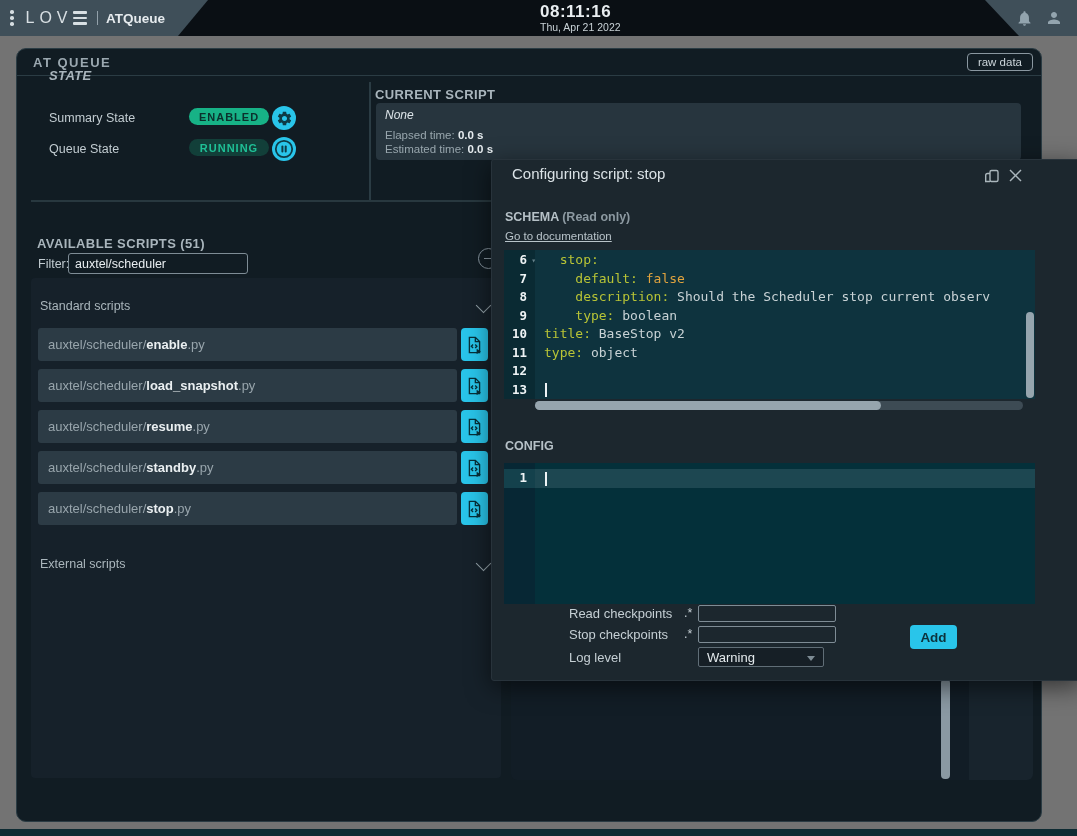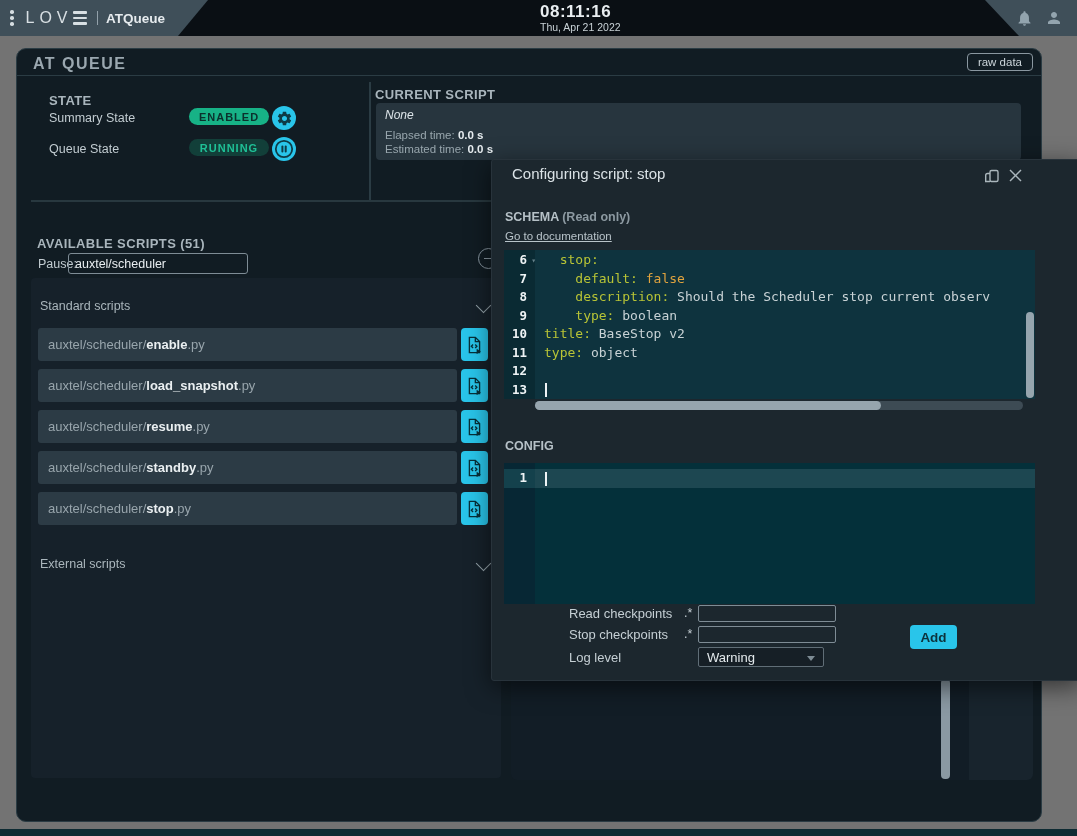--- a/index.html
+++ b/index.html
@@ -24,21 +24,21 @@
   .tb-date{font-size:10.5px;color:#c9d2d7;line-height:12px;}
   .tb-right{position:absolute;right:0;top:0;width:92px;height:36px;background:#3f4f59;
             clip-path:polygon(0 0,100% 0,100% 100%,34px 100%);
             display:flex;align-items:center;justify-content:flex-end;gap:12px;
             padding-right:14px;box-sizing:border-box;}
   .tb-right svg{fill:#93a4ae;}
 
   
   .panel{position:absolute;left:16px;top:48px;width:1026px;height:774px;background:#111c23;
          border:1.5px solid #2b3c44;border-radius:10px;box-sizing:border-box;}
-  .panel-title{position:absolute;left:16px;top:6px;font-size:16px;font-weight:bold;
+  .panel-title{position:absolute;left:16px;top:6px;font-size:13px;font-weight:bold;
                letter-spacing:1.5px;color:#9ba8b0;}
   .rawdata-btn{position:absolute;right:8px;top:4px;background:transparent;
                border:1px solid #8a97a0;border-radius:4px;color:#ccd5da;
                font-size:11.5px;padding:2px 10px;font-family:inherit;}
   .panel-rule{position:absolute;left:0;right:0;top:26px;border-top:1.5px solid #2b3c44;}
 
   .sec-h{font-size:13px;font-weight:bold;color:#a9b5bc;letter-spacing:.4px;}
   .lbl{font-size:12.5px;color:#c2ccd1;}
 
   
@@ -177,21 +177,21 @@
           <path d="M12 12c2.2 0 4-1.8 4-4s-1.8-4-4-4-4 1.8-4 4 1.8 4 4 4zm0 2c-2.7 0-8 1.3-8 4v2h16v-2c0-2.7-5.3-4-8-4z"></path>
         </svg>
     </div>
   </div>
 
   <div class="panel">
     <div class="panel-title">AT QUEUE</div>
     <button class="rawdata-btn">raw data</button>
     <div class="panel-rule"></div>
 
-    <div class="abs sec-h" style="left:32px;top:44px;">STATE</div>
+    <div class="abs sec-h" style="left:32px;top:19px;font-style:italic;">STATE</div>
     <div class="abs lbl" style="left:32px;top:62px;">Summary State</div>
     <div class="abs badge badge-enabled" style="left:172px;top:59px;">ENABLED</div>
     <button class="abs cyan-circle" style="left:255px;top:57px;">
       <svg width="17" height="17" viewBox="0 0 24 24" fill="#0e3b46">
           <path d="M19.14 12.94c.04-.3.06-.61.06-.94 0-.32-.02-.64-.07-.94l2.03-1.58c.18-.14.23-.41.12-.61l-1.92-3.32c-.12-.22-.37-.29-.59-.22l-2.39.96c-.5-.38-1.03-.7-1.62-.94l-.36-2.54c-.04-.24-.24-.41-.48-.41h-3.84c-.24 0-.43.17-.47.41l-.36 2.54c-.59.24-1.13.57-1.62.94l-2.39-.96c-.22-.08-.47 0-.59.22L2.74 8.87c-.12.21-.08.47.12.61l2.03 1.58c-.05.3-.09.63-.09.94s.02.64.07.94l-2.03 1.58c-.18.14-.23.41-.12.61l1.92 3.32c.12.22.37.29.59.22l2.39-.96c.5.38 1.03.7 1.62.94l.36 2.54c.05.24.24.41.48.41h3.84c.24 0 .44-.17.47-.41l.36-2.54c.59-.24 1.13-.56 1.62-.94l2.39.96c.22.08.47 0 .59-.22l1.92-3.32c.12-.22.07-.47-.12-.61l-2.01-1.58zM12 15.6c-1.98 0-3.6-1.62-3.6-3.6s1.62-3.6 3.6-3.6 3.6 1.62 3.6 3.6-1.62 3.6-3.6 3.6z"></path>
         </svg>
     </button>
     <div class="abs lbl" style="left:32px;top:93px;">Queue State</div>
     <div class="abs badge badge-running" style="left:172px;top:90px;">RUNNING</div>
     <button class="abs cyan-circle" style="left:255px;top:88px;">
@@ -205,21 +205,21 @@
     <div class="hdiv"></div>
 
     <div class="abs sec-h" style="left:358px;top:38px;">CURRENT SCRIPT</div>
     <div class="cs-card">
       <div class="cs-name">None</div>
       <div class="cs-line" style="top:26px;"><span>Elapsed time:</span> <b>0.0 s</b></div>
       <div class="cs-line" style="top:40px;"><span>Estimated time:</span> <b>0.0 s</b></div>
     </div>
 
     <div class="abs sec-h" style="left:20px;top:187px;">AVAILABLE SCRIPTS (51)</div>
-    <div class="abs lbl" style="left:21px;top:208px;">Pause:</div>
+    <div class="abs lbl" style="left:21px;top:208px;">Filter:</div>
     <input class="filter-input" value="auxtel/scheduler" style="">
     <div class="scripts-panel">
       <div class="fold-h" style="top:21px;">Standard scripts</div>
       <span class="chev" style="right:12px;top:22px;"></span>
       <div id="script-rows">
   <div class="script-row" style="top: 50px;">
     <span class="s-prefix">auxtel/scheduler/</span>
             <span class="s-name">enable</span>
             <span class="s-ext">.py</span>
     <button class="launch-btn">

